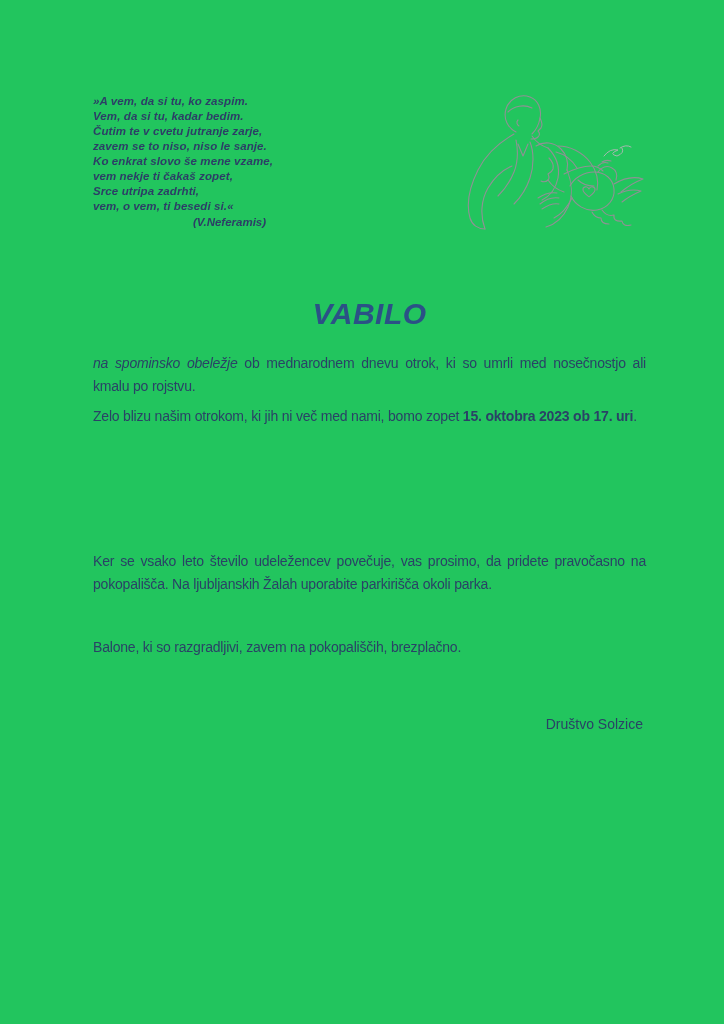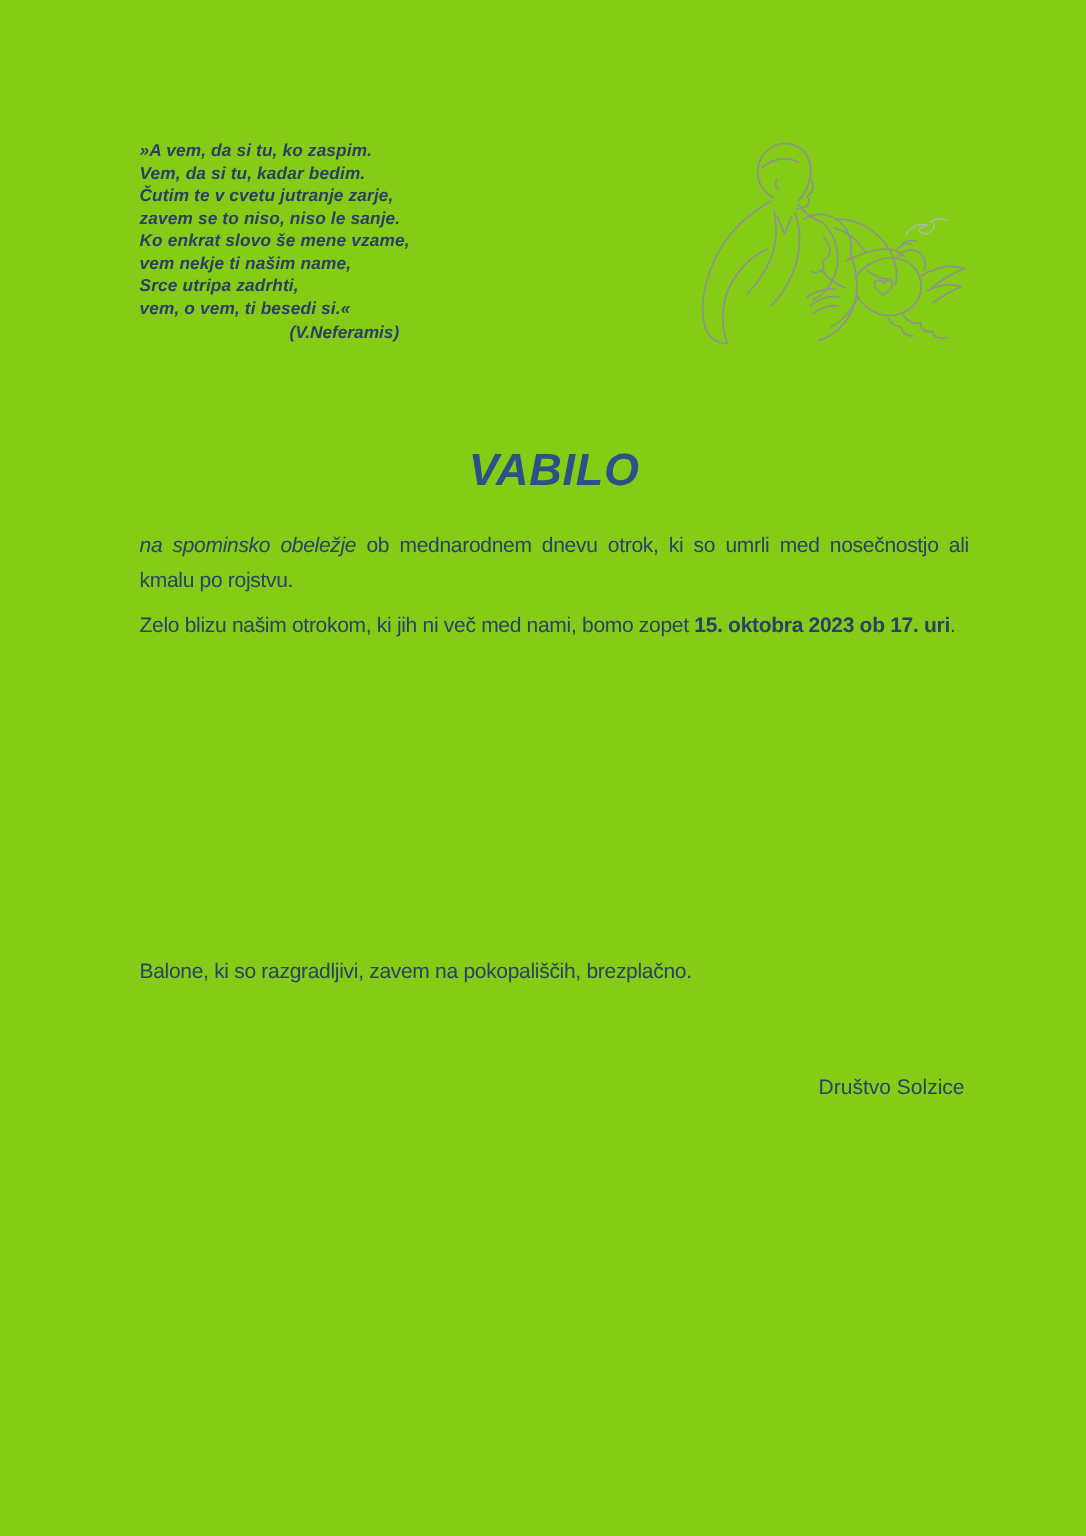--- a/index.html
+++ b/index.html
@@ -8,21 +8,21 @@
     --title-text:#2b5186;
     --poem-text:#2c3e66;
     --art-stroke:#8f9294;
   }
   *{margin:0;padding:0;box-sizing:border-box;}
   html,body{background:#ffffff;}
   .page{
     position:relative;
     width:724px;
     height:1024px;
-    background:#84cc16;
+    background:#22c55e;
     overflow:hidden;
     font-family:"Liberation Sans",sans-serif;
     color:var(--body-text);
   }
   .poem{
     position:absolute;
     left:93px;
     top:94px;
     font-size:11.5px;
     line-height:15px;
@@ -96,21 +96,21 @@
 <body>
 
 <div class="page">
 
   <div class="poem">
       <div>»A vem, da si tu, ko zaspim.</div>
       <div>Vem, da si tu, kadar bedim.</div>
       <div>Čutim te v cvetu jutranje zarje,</div>
       <div>zavem se to niso, niso le sanje.</div>
       <div>Ko enkrat slovo še mene vzame,</div>
-      <div>vem nekje ti našim name,</div>
+      <div>vem nekje ti čakaš zopet,</div>
       <div>Srce utripa zadrhti,</div>
       <div>vem, o vem, ti  besedi si.«</div>
     </div>
   <div class="poem-attribution">(V.Neferamis)</div>
 
   <div class="illustration">
     <svg viewBox="0 0 195 148">
 
       <path d="M64,46 C56,42 51,33 54,23 C57,13 68,7 78,11 C86,14 90,23 88,32 C87,38 84,44 80,48"></path>
       <path d="M56,26 C62,20 72,18 80,22"></path>
@@ -158,17 +158,18 @@
 
       <path class="faint" d="M152,70 q6,-8 14,-6 q-10,4 -1,6 q8,-3 5,-8"></path>
       <path class="faint" d="M168,62 q6,-4 11,-1"></path>
     </svg>
   </div>
 
   <div class="doc-title">VABILO</div>
 
   <div class="para p1"><span class="seg-i">na spominsko obeležje</span><span> ob mednarodnem dnevu otrok, ki so umrli med nosečnostjo ali kmalu po rojstvu.</span></div>
   <div class="para p2 single"><span>Zelo blizu našim otrokom, ki jih ni več med nami, bomo zopet </span><span class="seg-b">15. oktobra 2023 ob 17. uri</span><span>.</span></div>
+  <div class="para p5"><span>Ker se vsako leto število udeležencev povečuje, vas prosimo, da pridete pravočasno na pokopališča. Na ljubljanskih Žalah uporabite parkirišča okoli parka.</span></div>
   <div class="para p6 single"><span>Balone, ki so razgradljivi, zavem na pokopališčih, brezplačno.</span></div>
 
   <div class="signature">Društvo Solzice</div>
 
 </div>
 
 </body></html>

